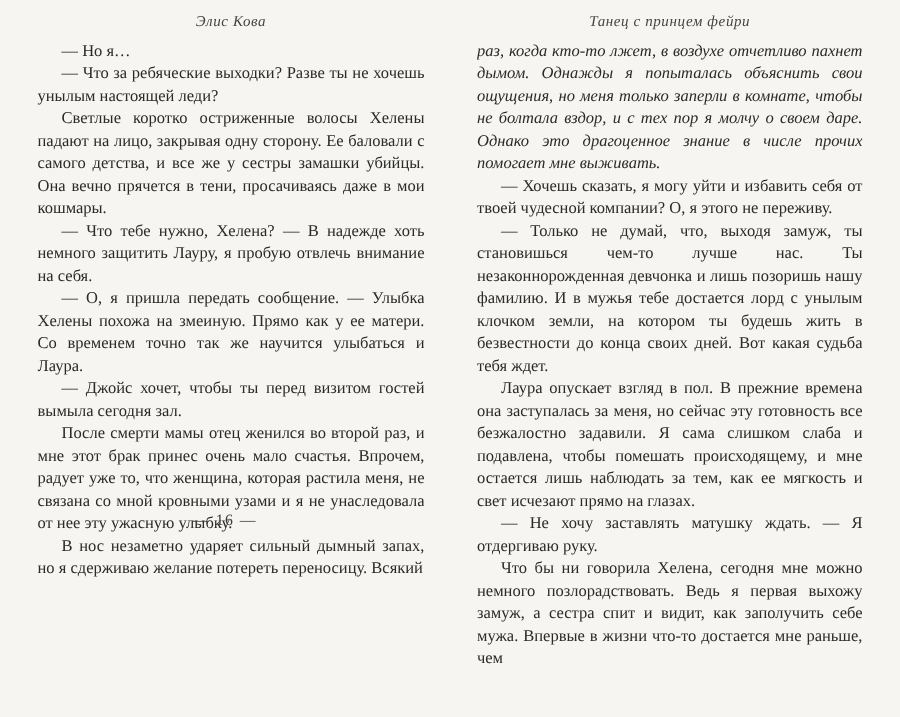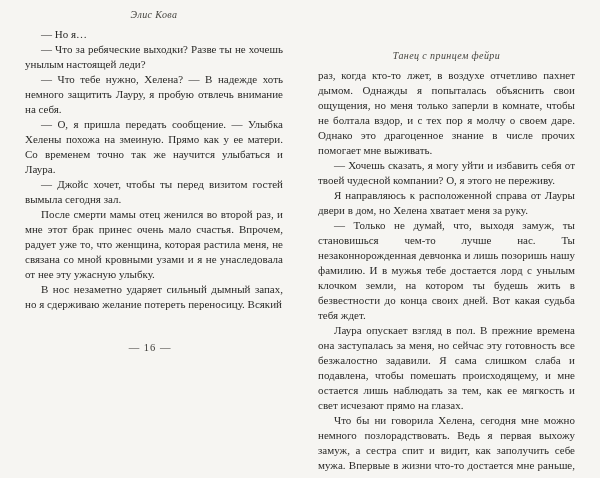--- a/index.html
+++ b/index.html
@@ -16,21 +16,21 @@
     font-family: "Liberation Serif", "DejaVu Serif", serif;
     color: #2a2a28;
   }
   .page {
     position: relative;
     width: 300px;
     height: 362px;
     box-sizing: border-box;
   }
   .page.left  { padding: 8px 17px 0 25px; }
-  .page.right { padding: 8px 25px 0 18px; margin-top: 41px; }
+  .page.right { padding: 8px 25px 0 18px; }
   .running-header {
     text-align: center;
     font-style: italic;
     font-size: 10px;
     letter-spacing: 0.4px;
     color: #45443f;
     height: 14px;
     line-height: 14px;
   }
   .page-body {
@@ -42,20 +42,21 @@
     text-align: justify;
     hyphens: auto;
     -webkit-hyphens: auto;
   }
   .page-body p {
     margin: 0;
     text-indent: 16px;
   }
   .page-body p.no-indent {
     text-indent: 0;
+    font-style: italic;
   }
   .page-footer {
     position: absolute;
     bottom: 9px;
     left: 0;
     width: 100%;
     text-align: center;
     font-size: 10.5px;
     color: #3c3b37;
     letter-spacing: 1px;
@@ -64,34 +65,35 @@
 </head>
 <body>
 
 <div class="spread">
 
   <section class="page left">
     <div class="running-header">Элис Кова</div>
     <div class="page-body">
         <p>— Но я…</p>
         <p>— Что за ребяческие выходки? Разве ты не хочешь унылым настоящей леди?</p>
+        <p>Светлые коротко остриженные волосы Хелены падают на лицо, закрывая одну сторону. Ее баловали с самого детства, и все же у сестры замашки убийцы. Она вечно прячется в тени, просачиваясь даже в мои кошмары.</p>
         <p>— Что тебе нужно, Хелена? — В надежде хоть немного защитить Лауру, я пробую отвлечь внимание на себя.</p>
         <p>— О, я пришла передать сообщение. — Улыбка Хелены похожа на змеиную. Прямо как у ее матери. Со временем точно так же научится улыбаться и Лаура.</p>
         <p>— Джойс хочет, чтобы ты перед визитом гостей вымыла сегодня зал.</p>
         <p>После смерти мамы отец женился во второй раз, и мне этот брак принес очень мало счастья. Впрочем, радует уже то, что женщина, которая растила меня, не связана со мной кровными узами и я не унаследовала от нее эту ужасную улыбку.</p>
         <p>В нос незаметно ударяет сильный дымный запах, но я сдерживаю желание потереть переносицу. Всякий</p>
       </div>
     <div class="page-footer">— 16 —</div>
   </section>
 
   <section class="page right">
     <div class="running-header">Танец с принцем фейри</div>
     <div class="page-body">
         <p class="no-indent">раз, когда кто-то лжет, в воздухе отчетливо пахнет дымом. Однажды я попыталась объяснить свои ощущения, но меня только заперли в комнате, чтобы не болтала вздор, и с тех пор я молчу о своем даре. Однако это драгоценное знание в числе прочих помогает мне выживать.</p>
         <p>— Хочешь сказать, я могу уйти и избавить себя от твоей чудесной компании? О, я этого не переживу.</p>
-        <p>Я направляюсь к расположенной справа от Лауры двери в дом, но Хелена хватает меня за руку.</p>
         <p>— Только не думай, что, выходя замуж, ты становишься чем-то лучше нас. Ты незаконнорожденная девчонка и лишь позоришь нашу фамилию. И в мужья тебе достается лорд с унылым клочком земли, на котором ты будешь жить в безвестности до конца своих дней. Вот какая судьба тебя ждет.</p>
         <p>Лаура опускает взгляд в пол. В прежние времена она заступалась за меня, но сейчас эту готовность все безжалостно задавили. Я сама слишком слаба и подавлена, чтобы помешать происходящему, и мне остается лишь наблюдать за тем, как ее мягкость и свет исчезают прямо на глазах.</p>
+        <p>— Не хочу заставлять матушку ждать. — Я отдергиваю руку.</p>
         <p>Что бы ни говорила Хелена, сегодня мне можно немного позлорадствовать. Ведь я первая выхожу замуж, а сестра спит и видит, как заполучить себе мужа. Впервые в жизни что-то достается мне раньше, чем</p>
       </div>
   </section>
 
 </div>
 
 </body></html>

